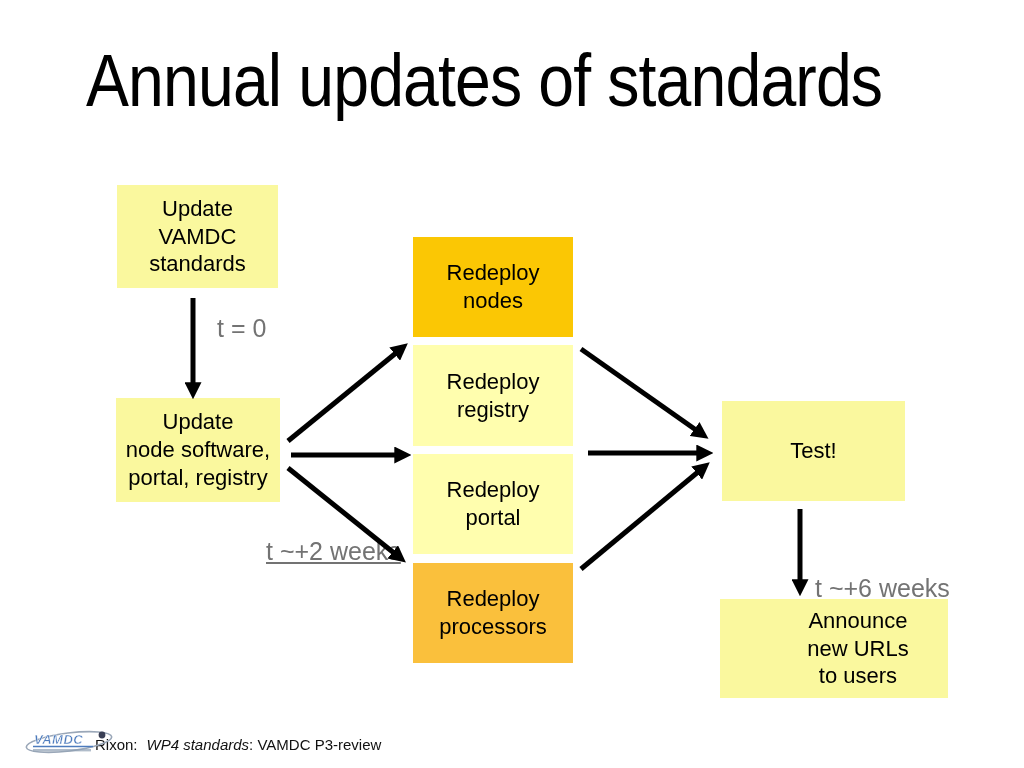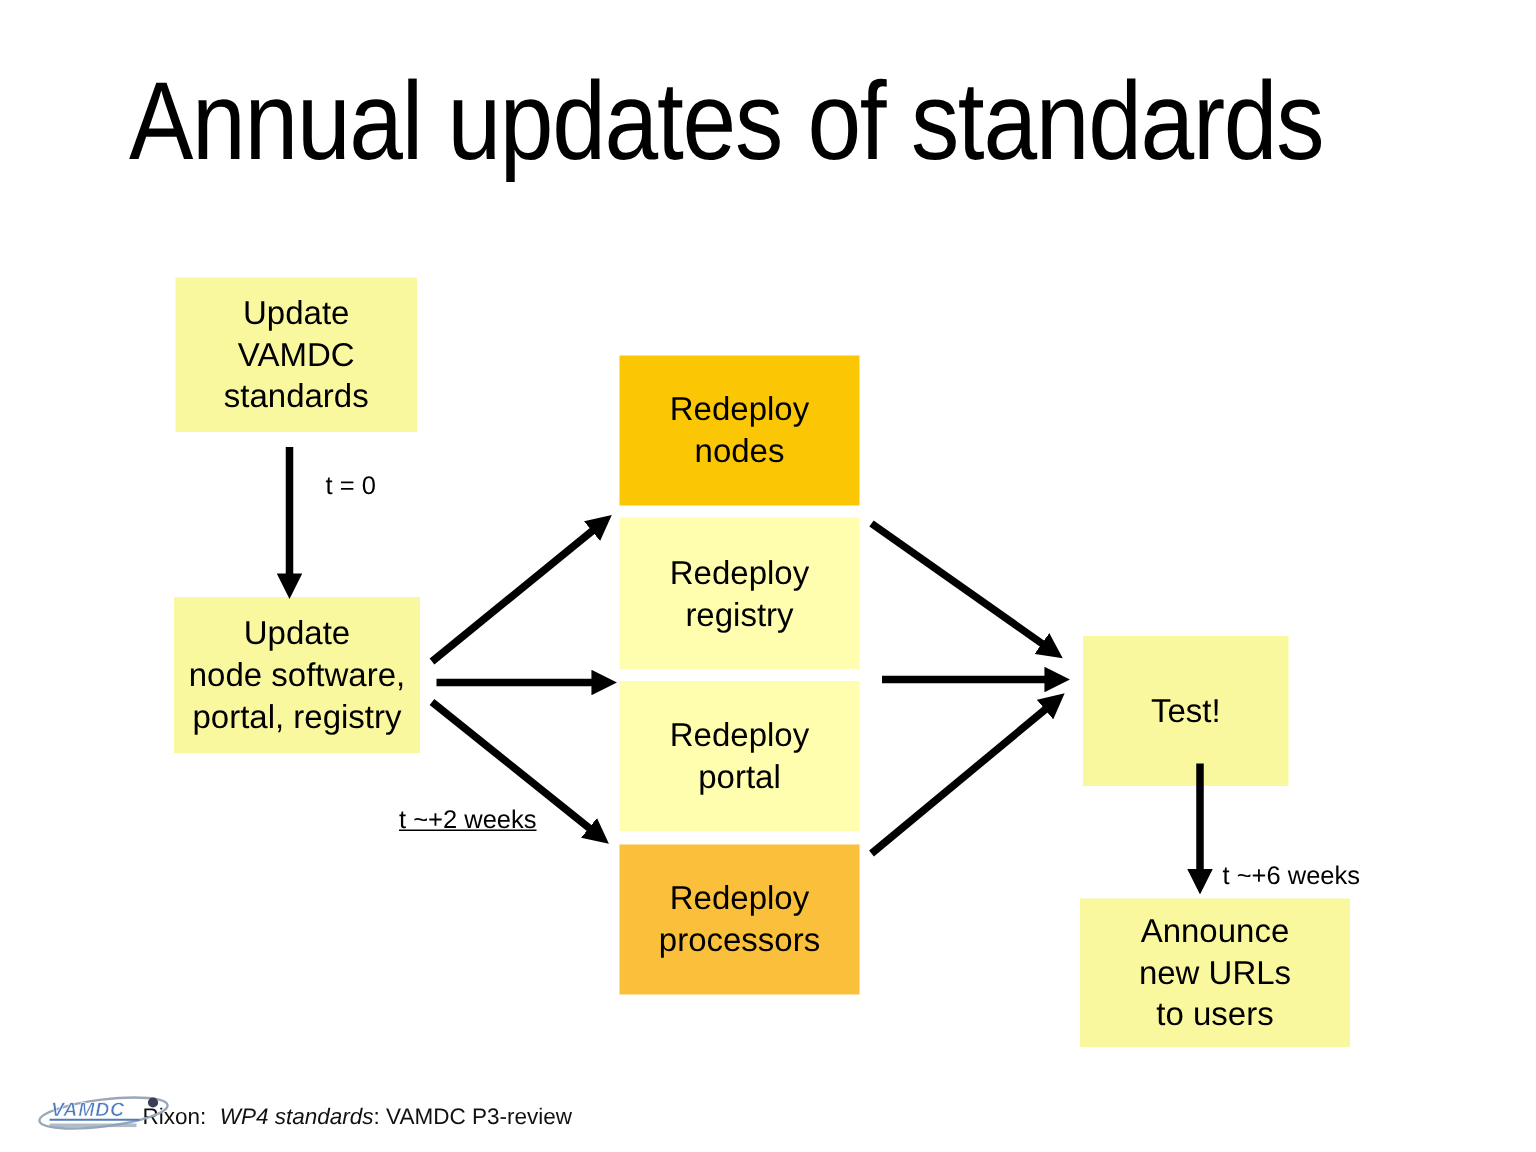--- a/index.html
+++ b/index.html
@@ -17,24 +17,24 @@
   .fbox{
     position:absolute;display:flex;align-items:center;justify-content:center;
     text-align:center;font-size:22px;line-height:1.27;white-space:pre-line;
   }
   .b-update-standards{left:117px;top:185px;width:161px;height:103px;}
   .b-update-node{left:116px;top:398px;width:164px;height:104px;}
   .b-redeploy-nodes{left:413px;top:237px;width:160px;height:100px;}
   .b-redeploy-registry{left:413px;top:345px;width:160px;height:101px;}
   .b-redeploy-portal{left:413px;top:454px;width:160px;height:100px;}
   .b-redeploy-processors{left:413px;top:563px;width:160px;height:100px;}
-  .b-test{left:722px;top:424px;width:137px;height:100px;}
-  .b-announce{left:720px;top:599px;width:180px;height:99px;}
+  .b-test{left:722px;top:401px;width:183px;height:100px;}
+  .b-announce{left:720px;top:599px;width:180px;height:99px;padding-left:48px;}
   .tlabel{
-    position:absolute;font-size:17px;color:#000000;white-space:nowrap;
+    position:absolute;font-size:25px;color:#737373;white-space:nowrap;
   }
   .l-t0{left:217px;top:314px;}
   .l-t2{left:266px;top:537px;text-decoration:underline;}
   .l-t4{left:611px;top:348px;}
   .l-t6{left:815px;top:538px;margin-top:36px;}
   #arrow-layer{position:absolute;left:0;top:0;width:1024px;height:768px;pointer-events:none;}
   .footer{
     position:absolute;left:25px;top:727px;height:34px;display:flex;align-items:center;
   }
   .footer-text{

